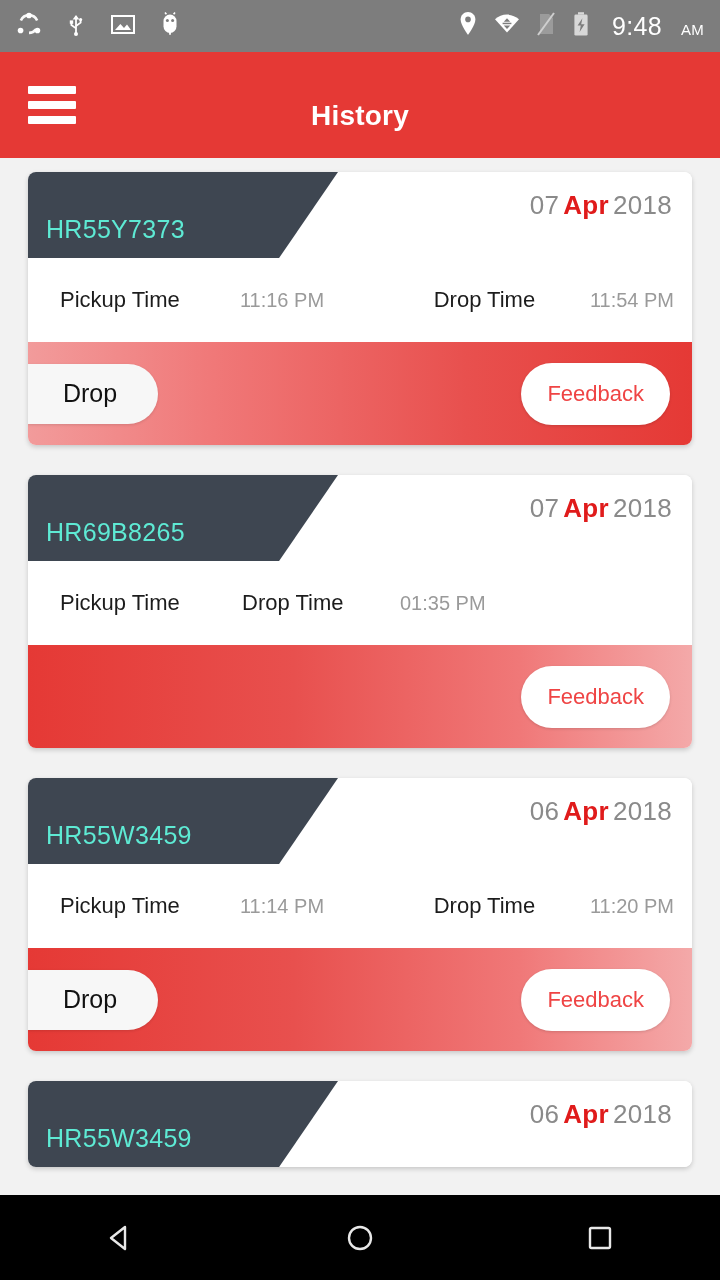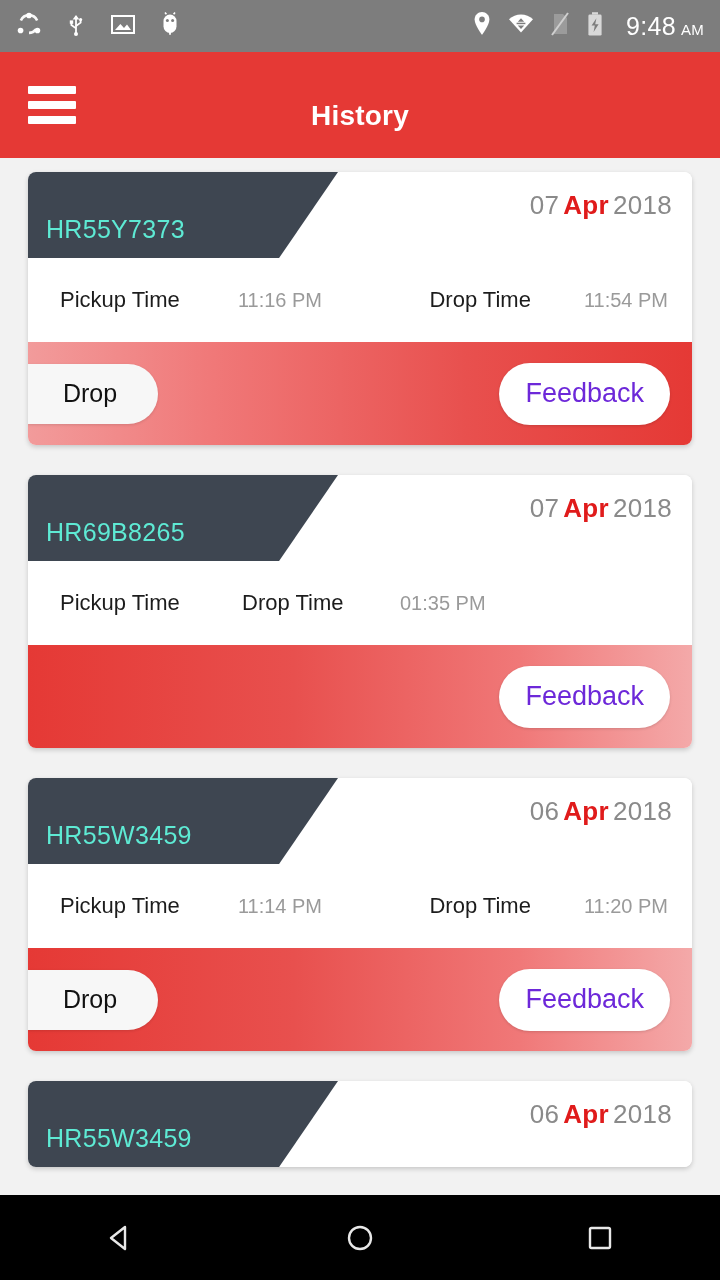--- a/index.html
+++ b/index.html
@@ -16,21 +16,21 @@
   .statusbar {
     position:absolute; top:0; left:0; width:720px; height:52px;
     background:#7d7d7d; display:flex; align-items:center;
     padding:0 16px;
   }
   .sb-left { display:flex; align-items:center; gap:22px; }
   .sb-right { margin-left:auto; display:flex; align-items:center; gap:16px; }
   .sb-icon { display:block; }
   .sb-clock {
     color:#ffffff; font-size:25px; font-weight:400; letter-spacing:.3px;
-    display:flex; align-items:baseline; gap:5px; margin-left:6px;
+    display:flex; align-items:baseline; gap:19px; margin-left:6px;
   }
   .sb-ampm { font-size:15px; font-weight:400; }
 
   
   .appbar {
     position:absolute; top:52px; left:0; width:720px; height:106px;
     background:#e53935; display:flex; align-items:center;
   }
   .hamburger {
     position:absolute; left:28px; top:50%; transform:translateY(-50%);
@@ -70,21 +70,21 @@
   .date {
     position:absolute; right:20px; top:18px;
     font-size:26px; letter-spacing:.3px; white-space:nowrap;
   }
   .date .d, .date .y { color:#8a8a8a; font-weight:400; }
   .date .m { color:#e01b1b; font-weight:bold; padding:0 4px; }
 
   
   .times {
     height:84px; background:#ffffff; display:flex; align-items:center;
-    padding:0 24px 0 32px;
+    padding:0 18px 0 32px;
   }
   .tlabel { font-size:22px; color:#1c1c1c; font-weight:400; white-space:nowrap; }
   .tvalue { font-size:20px; color:#9a9a9a; font-weight:400; white-space:nowrap; }
   .slot-pickup-label { width:182px; }
   .slot-pickup-value { width:196px; }
   .slot-drop-label  { width:158px; }
   .slot-drop-value  { }
 
   
   .strip { position:relative; height:103px; display:flex; align-items:center; }
@@ -98,22 +98,22 @@
     border-top-right-radius:34px; border-bottom-right-radius:34px;
     display:flex; align-items:center; justify-content:center;
     padding:0 24px 0 18px;
     font-size:25px; color:#111; font-weight:400;
     box-shadow:0 1px 3px rgba(0,0,0,0.12);
     cursor:pointer;
   }
   .feedback-btn {
     position:absolute; right:22px; top:50%; transform:translateY(-50%);
     height:62px; padding:0 26px; border-radius:34px;
-    background:#ffffff; color:#6d28d9;
-    font-size:27px; font-weight:400;
+    background:#ffffff; color:#ef4444;
+    font-size:22px; font-weight:400;
     display:flex; align-items:center; justify-content:center;
     box-shadow:0 1px 3px rgba(0,0,0,0.14);
     cursor:pointer; white-space:nowrap;
   }
 
   
   .navbar {
     position:absolute; bottom:0; left:0; width:720px; height:85px;
     background:#000000; display:flex; align-items:center; justify-content:space-around;
   }

